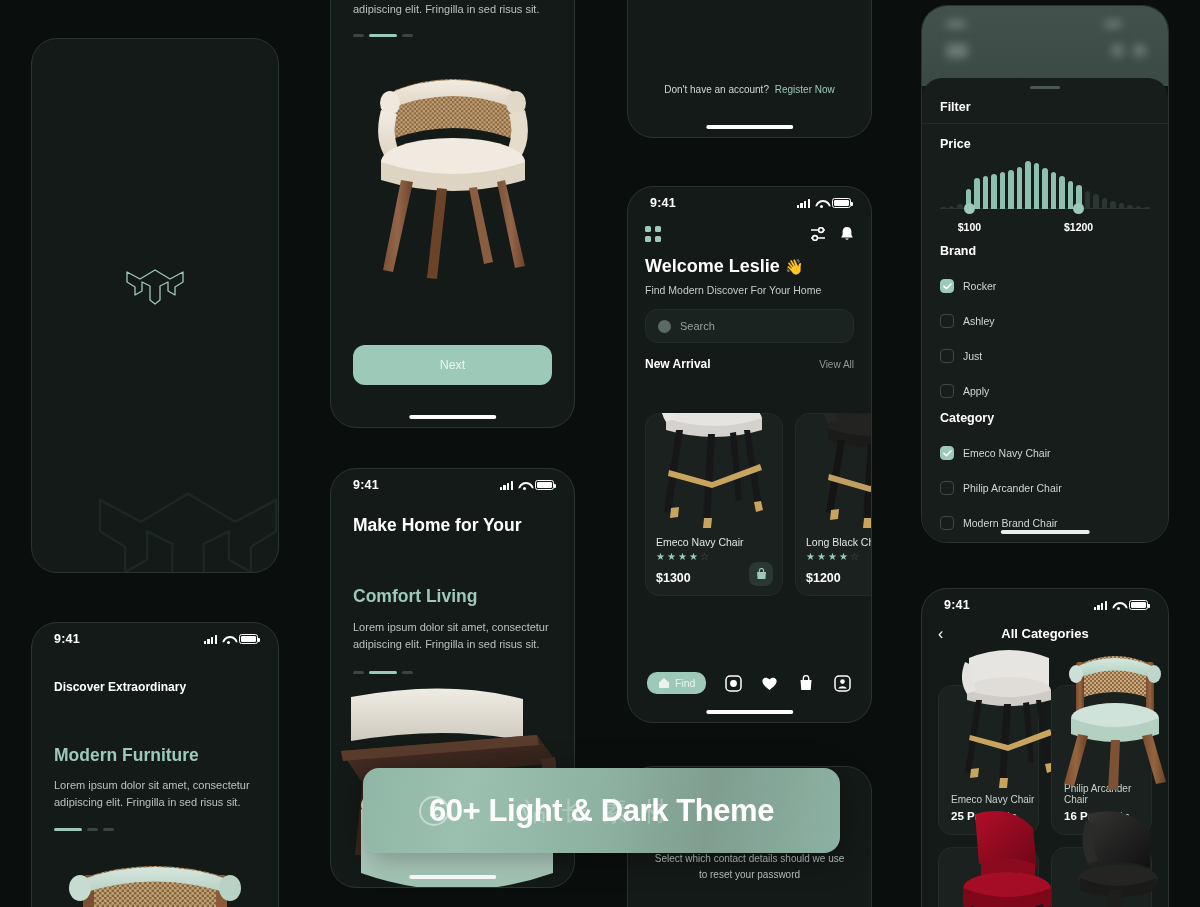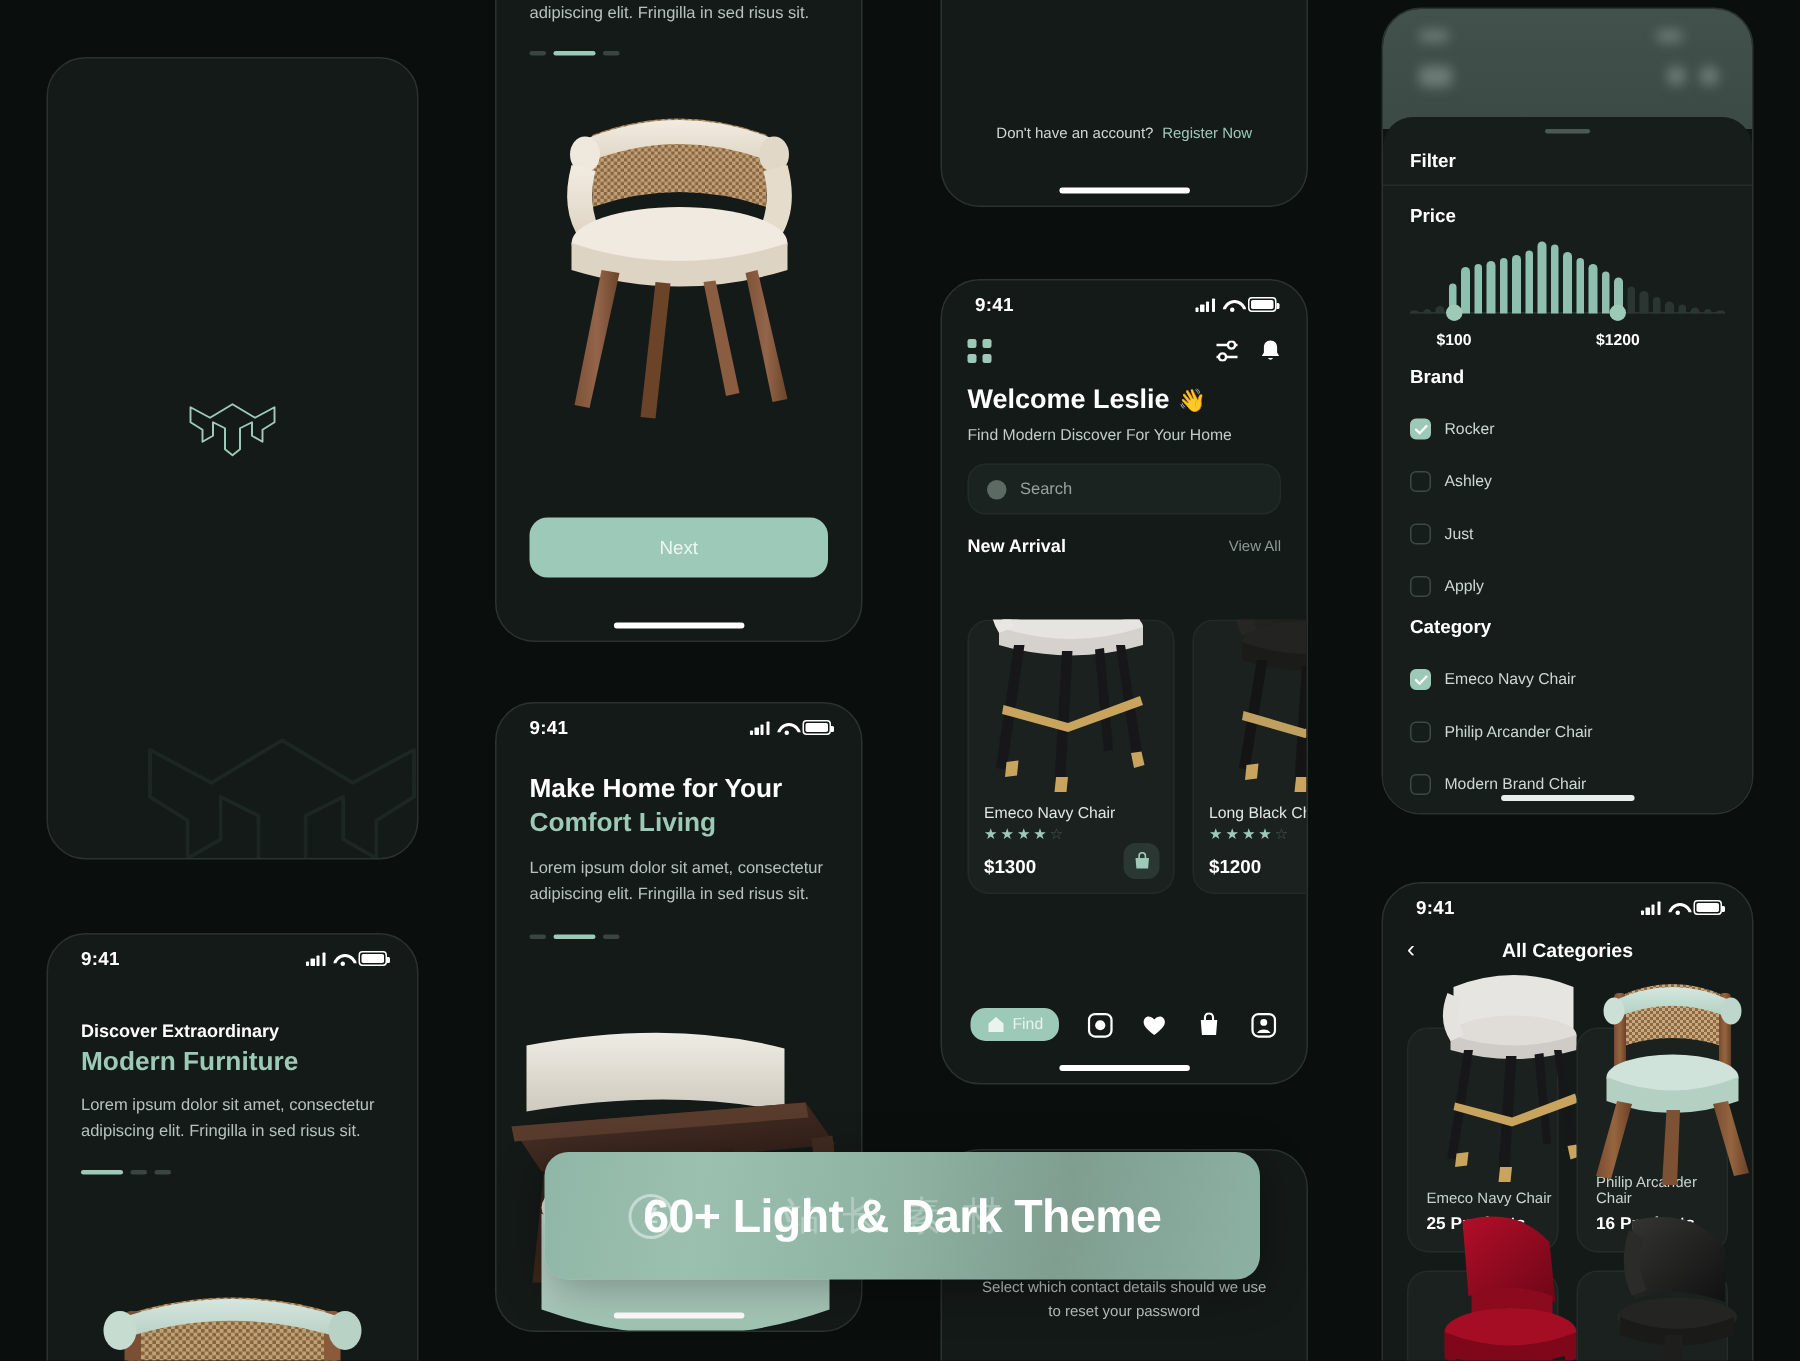--- a/index.html
+++ b/index.html
@@ -44,21 +44,21 @@
   .batt::after{content:"";position:absolute;right:-3px;top:3px;width:1.6px;height:3.5px;background:#fff;border-radius:0 1px 1px 0;}
   .batt i { display:block; height: 100%; background:#fff; border-radius:1.2px; }
 
   .homebar {
     position: absolute; bottom: 8px; left: 50%; transform: translateX(-50%);
     width: 36%; height: 4px; background: #fff; border-radius: 3px;
   }
 
   
   .h-white { color: #ffffff; font-weight: 700; }
-  .h-mint { color: #9dc9b8; font-weight: 700; }
+  .h-mint { color: #9dc9b8; font-weight: 700; margin-top: 48px; }
   .body-txt { color: #b8c2bd; font-size: 11px; line-height: 1.55; }
 
   .pager { display: flex; gap: 5px; align-items: center; }
   .pager span { height: 3px; border-radius: 2px; background: #3a4541; width: 11px; }
   .pager span.on { background: #9dc9b8; width: 28px; }
 
   
   .btn-mint {
     background: #9dc9b8; color: #eef6f2; font-size: 12.5px; font-weight: 500;
     border: none; border-radius: 12px; width: 100%; height: 40px;

